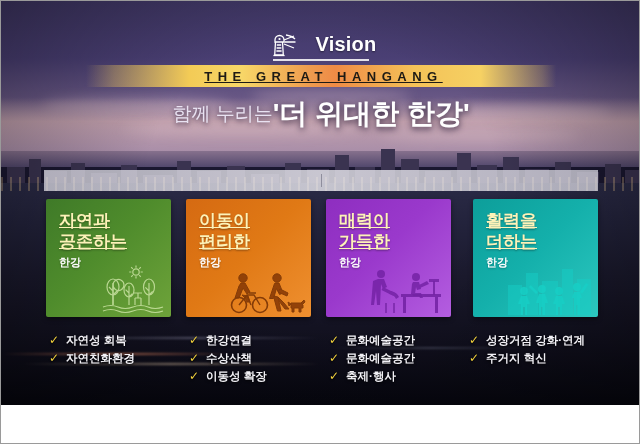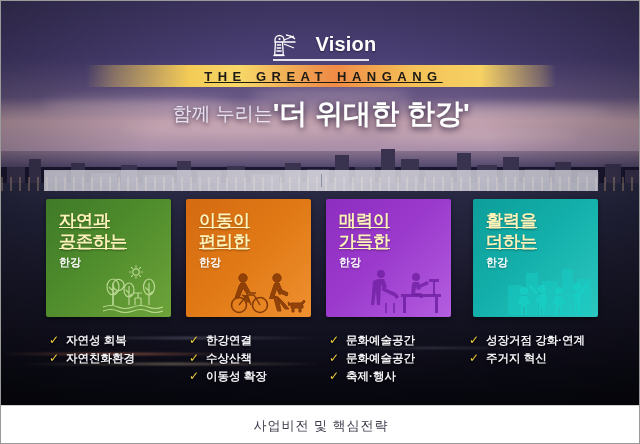--- a/index.html
+++ b/index.html
@@ -428,17 +428,14 @@
         <div class="brow">
           <span class="chk">✓</span>
           <span class="btxt">주거지 혁신</span>
         </div>
       </div>
 
     </div>
 
   </div>
 
-  <div class="caption">
-    <span>사업비전  및  핵심전략</span>
-  </div>
 
 </div>
 
 </body></html>

